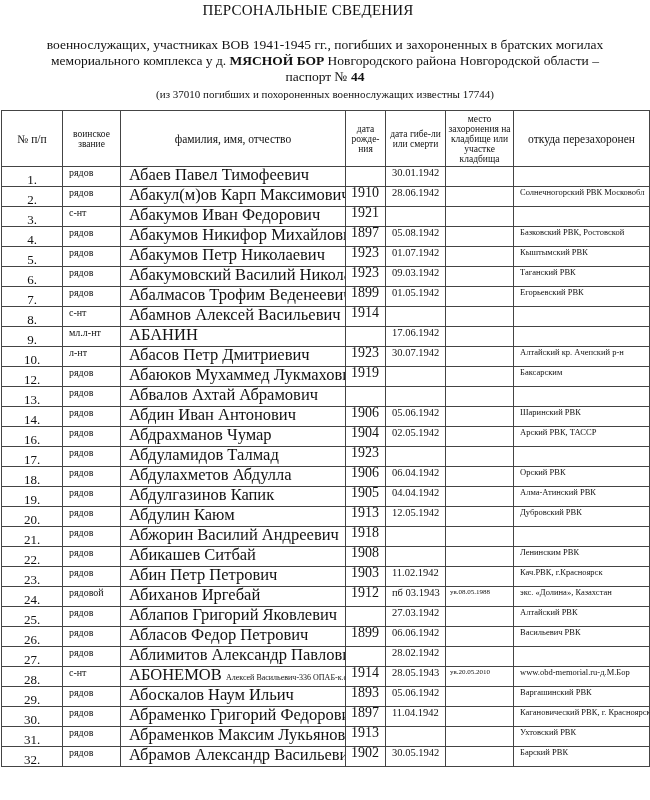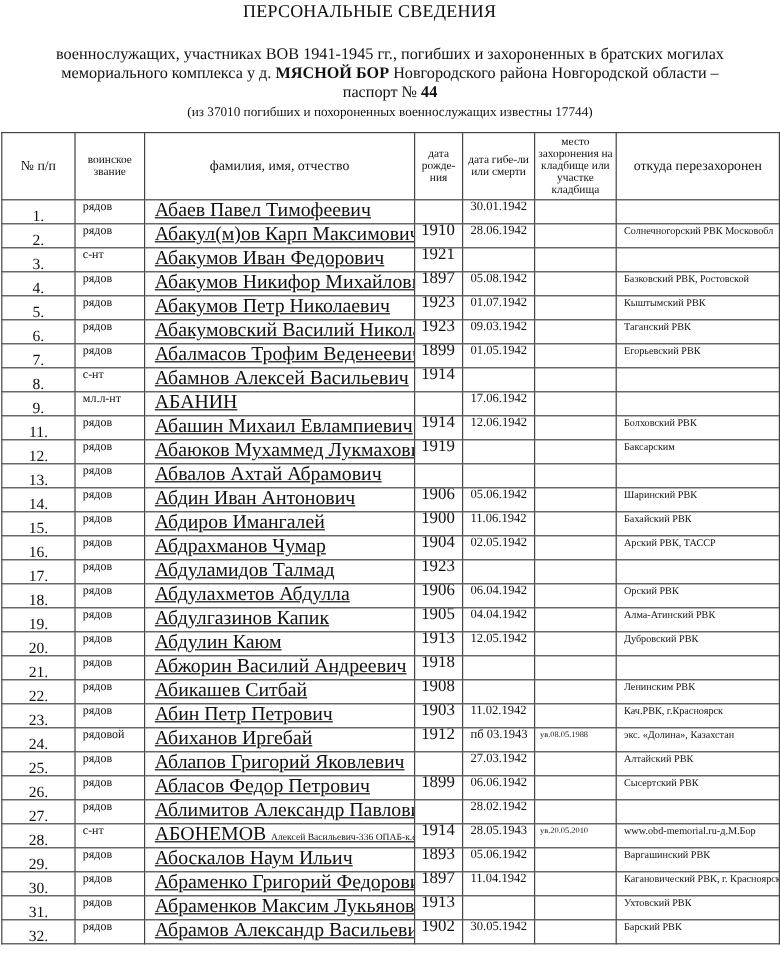--- a/index.html
+++ b/index.html
@@ -14,21 +14,21 @@
   .sub4 { top: 86px; font-size: 11px; }
   b { font-weight: bold; }
   table { position: absolute; top: 110px; left: 1px; width: 648px; border-collapse: collapse; table-layout: fixed; }
   td, th { border: 1px solid #444; padding: 0; overflow: hidden; white-space: nowrap; }
   th { font-weight: normal; height: 55px; vertical-align: middle; text-align: center; }
   th.h-small { font-size: 9.5px; line-height: 10px; white-space: normal; }
   th.h-med { font-size: 11.5px; line-height: 12px; white-space: normal; margin-top: 21px; }
   tr.row td { height: 16px; }
   td.num { text-align: center; font-size: 13px; vertical-align: bottom; line-height: 13px; }
   td.rank { font-size: 10px; padding-left: 6px; vertical-align: top; line-height: 12px; }
-  td.name { font-size: 16.5px; padding-left: 8px; line-height: 16px; vertical-align: bottom; text-decoration: underline; }
+  td.name { font-size: 16.5px; padding-left: 8px; line-height: 16px; vertical-align: bottom; }
   td.name .small { font-size: 8px; }
   td.birth { font-size: 14px; padding-left: 5px; vertical-align: top; line-height: 12px; }
   td.death { font-size: 10.5px; padding-left: 6px; vertical-align: top; line-height: 12px; }
   td.place { font-size: 7px; padding-left: 4px; vertical-align: top; line-height: 10px; }
   td.from { font-size: 8.5px; padding-left: 6px; vertical-align: top; line-height: 11px; }
 </style>
 </head>
 <body>
 
 <div class="title">ПЕРСОНАЛЬНЫЕ СВЕДЕНИЯ</div>
@@ -134,27 +134,27 @@
       <tr class="row">
         <td class="num">9.</td>
         <td class="rank">мл.л-нт</td>
         <td class="name"><span>АБАНИН</span><span class="small"></span></td>
         <td class="birth"></td>
         <td class="death">17.06.1942</td>
         <td class="place"></td>
         <td class="from"></td>
       </tr>
       <tr class="row">
-        <td class="num">11.</td>
-        <td class="rank">рядов</td>
-        <td class="name"><span>Абашин Михаил Евлампиевич</span><span class="small"></span></td>
-        <td class="birth">1914</td>
-        <td class="death">12.06.1942</td>
-        <td class="place"></td>
-        <td class="from">Болховский РВК</td>
+        <td class="num">10.</td>
+        <td class="rank">л-нт</td>
+        <td class="name"><span>Абасов Петр Дмитриевич</span><span class="small"></span></td>
+        <td class="birth">1923</td>
+        <td class="death">30.07.1942</td>
+        <td class="place"></td>
+        <td class="from">Алтайский кр. Ачепский р-н</td>
       </tr>
       <tr class="row">
         <td class="num">12.</td>
         <td class="rank">рядов</td>
         <td class="name"><span>Абаюков Мухаммед Лукмахович</span><span class="small"></span></td>
         <td class="birth">1919</td>
         <td class="death"></td>
         <td class="place"></td>
         <td class="from">Баксарским</td>
       </tr>
@@ -168,29 +168,20 @@
         <td class="from"></td>
       </tr>
       <tr class="row">
         <td class="num">14.</td>
         <td class="rank">рядов</td>
         <td class="name"><span>Абдин Иван Антонович</span><span class="small"></span></td>
         <td class="birth">1906</td>
         <td class="death">05.06.1942</td>
         <td class="place"></td>
         <td class="from">Шаринский РВК</td>
-      </tr>
-      <tr class="row">
-        <td class="num">15.</td>
-        <td class="rank">рядов</td>
-        <td class="name"><span>Абдиров Имангалей</span><span class="small"></span></td>
-        <td class="birth">1900</td>
-        <td class="death">11.06.1942</td>
-        <td class="place"></td>
-        <td class="from">Бахайский РВК</td>
       </tr>
       <tr class="row">
         <td class="num">16.</td>
         <td class="rank">рядов</td>
         <td class="name"><span>Абдрахманов Чумар</span><span class="small"></span></td>
         <td class="birth">1904</td>
         <td class="death">02.05.1942</td>
         <td class="place"></td>
         <td class="from">Арский РВК, ТАССР</td>
       </tr>
@@ -275,21 +266,21 @@
         <td class="place"></td>
         <td class="from">Алтайский РВК</td>
       </tr>
       <tr class="row">
         <td class="num">26.</td>
         <td class="rank">рядов</td>
         <td class="name"><span>Абласов Федор Петрович</span><span class="small"></span></td>
         <td class="birth">1899</td>
         <td class="death">06.06.1942</td>
         <td class="place"></td>
-        <td class="from">Сысертский РВК</td>
+        <td class="from">Васильевич РВК</td>
       </tr>
       <tr class="row">
         <td class="num">27.</td>
         <td class="rank">рядов</td>
         <td class="name"><span>Аблимитов Александр Павлович</span><span class="small"></span></td>
         <td class="birth"></td>
         <td class="death">28.02.1942</td>
         <td class="place"></td>
         <td class="from"></td>
       </tr>

